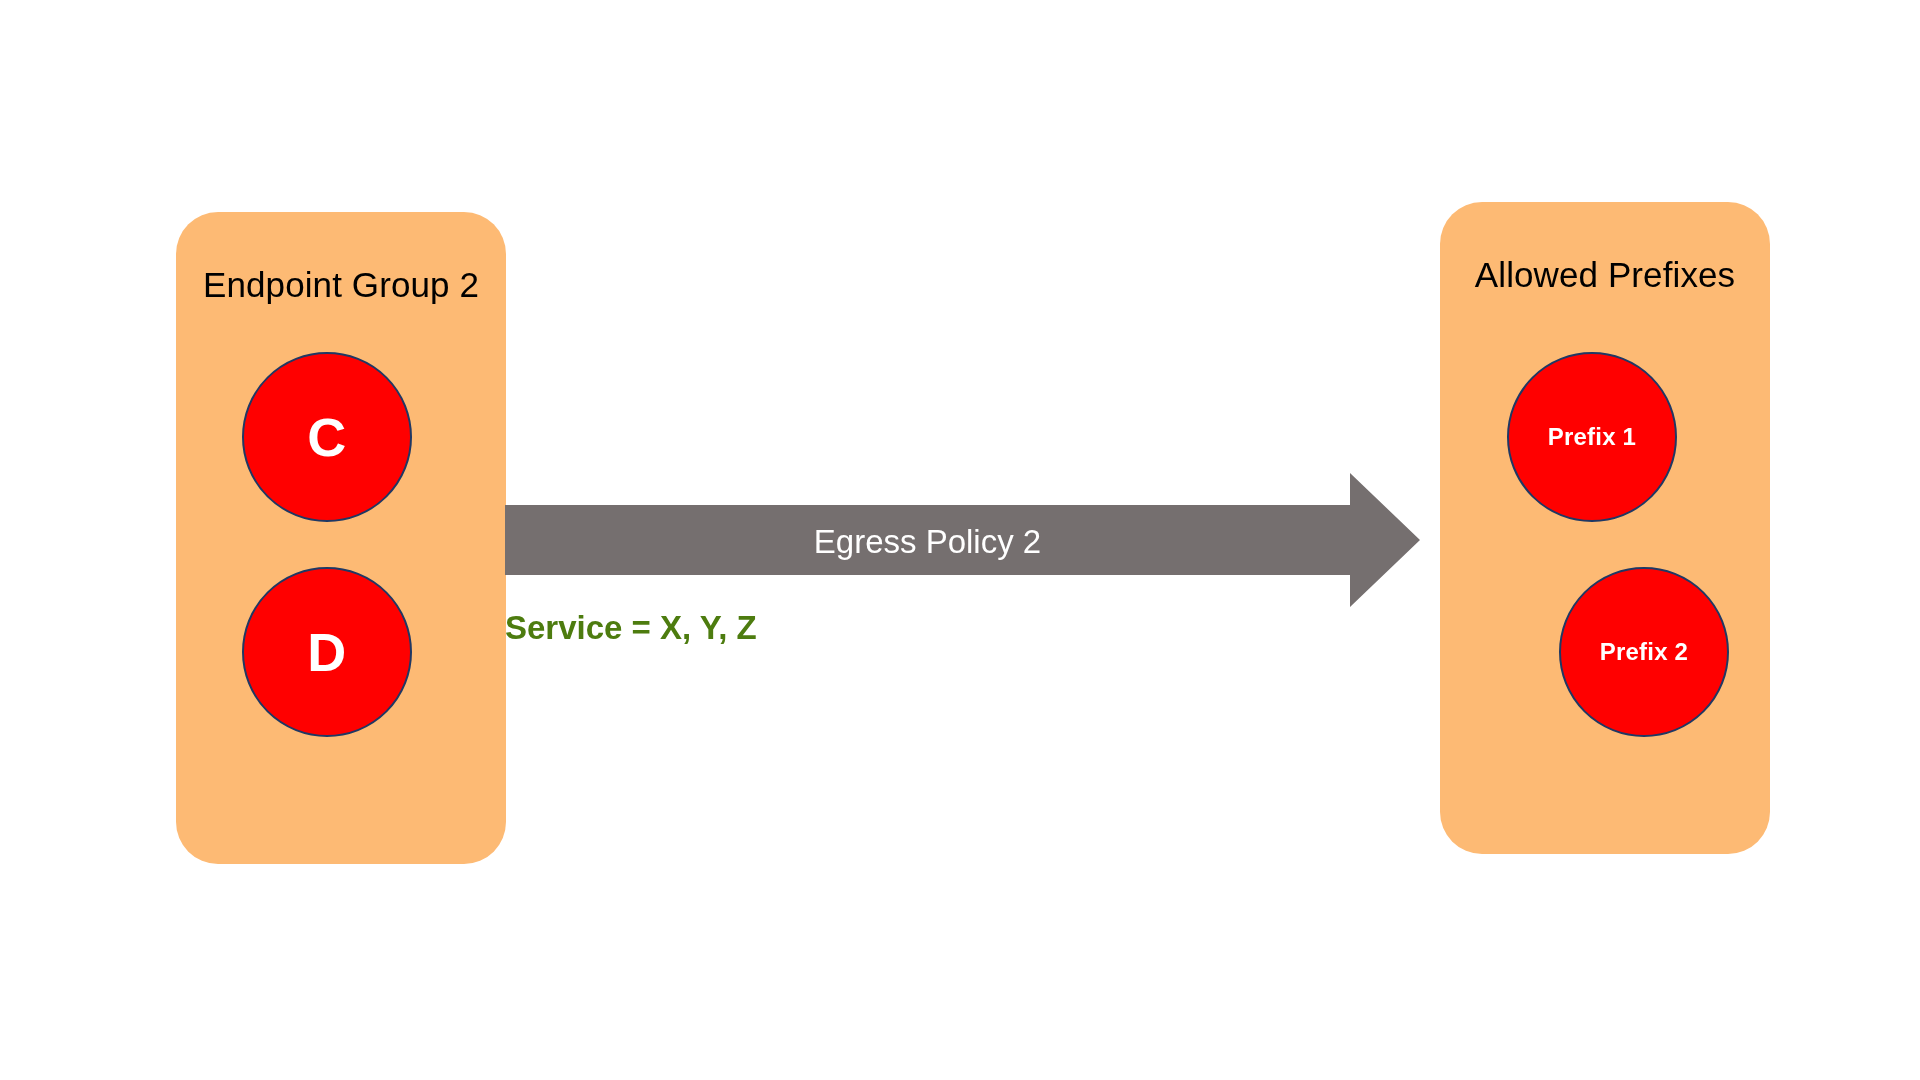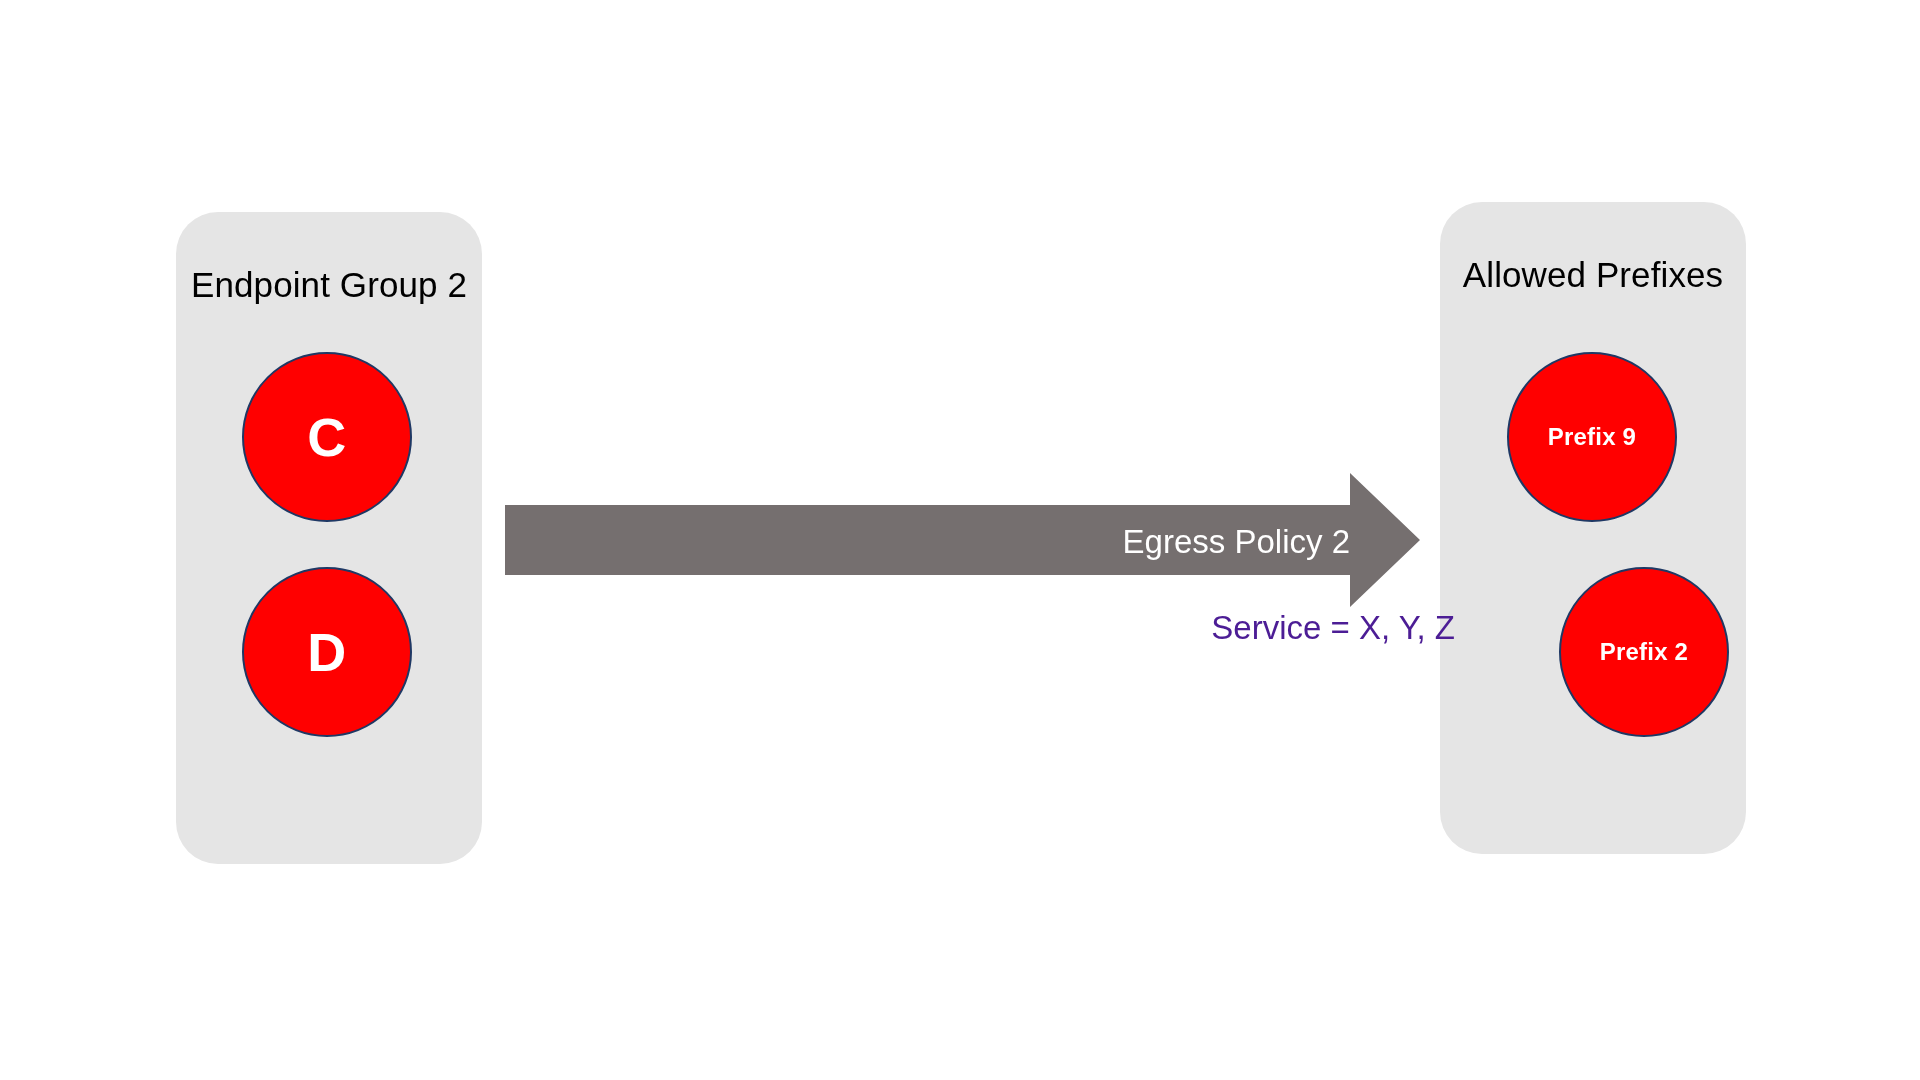--- a/index.html
+++ b/index.html
@@ -14,22 +14,23 @@
     position: relative;
     width: 1920px;
     height: 1080px;
     background: #ffffff;
     overflow: hidden;
   }
 
   
   .panel {
     position: absolute;
-    background: #e5e5e5;
+    background: #fdba74;
     border-radius: 42px;
+    padding-left: 24px;
   }
   #panel-left {
     left: 176px;
     top: 212px;
     width: 306px;
     height: 652px;
   }
   #panel-right {
     left: 1440px;
     top: 202px;
@@ -92,39 +93,39 @@
     width: 918px;
     height: 140px;
   }
   #arrow-wrap svg { display: block; }
 
   #arrow-label {
     position: absolute;
     left: 505px;
     top: 522px;
     width: 845px;
-    text-align: right;
+    text-align: center;
     color: #FFFFFF;
     font-size: 33px;
     line-height: 40px;
     font-weight: 400;
     white-space: nowrap;
     pointer-events: none;
   }
 
   #service-label {
     position: absolute;
     left: 505px;
     top: 608px;
     width: 950px;
-    text-align: right;
-    color: #4c1d95;
+    text-align: left;
+    color: #4d7c0f;
     font-size: 33px;
     line-height: 40px;
-    font-weight: 400;
+    font-weight: 700;
     white-space: nowrap;
   }
 </style>
 </head>
 <body>
 
 <div id="canvas">
 
   <div class="panel" id="panel-left">
     <div class="panel-title">Endpoint Group 2</div>
@@ -136,21 +137,21 @@
 
   <div class="node" id="node-d">
     <span class="node-label-big">D</span>
   </div>
 
   <div class="panel" id="panel-right">
     <div class="panel-title">Allowed Prefixes</div>
   </div>
 
   <div class="node" id="node-prefix-1">
-    <span class="node-label-small">Prefix 9</span>
+    <span class="node-label-small">Prefix 1</span>
   </div>
 
   <div class="node" id="node-prefix-2">
     <span class="node-label-small">Prefix 2</span>
   </div>
 
   <div id="arrow-wrap">
     <svg width="918" height="140" viewBox="0 0 918 140" xmlns="http://www.w3.org/2000/svg">
       <polygon points="0,35 845,35 845,3 915,70 845,137 845,105 0,105" fill="#756F6F"></polygon>
     </svg>

